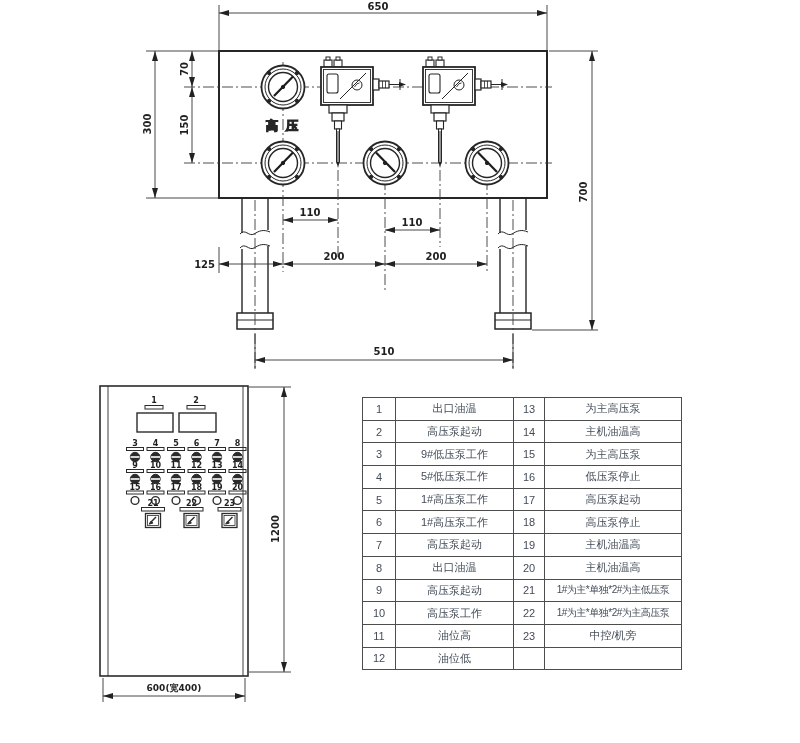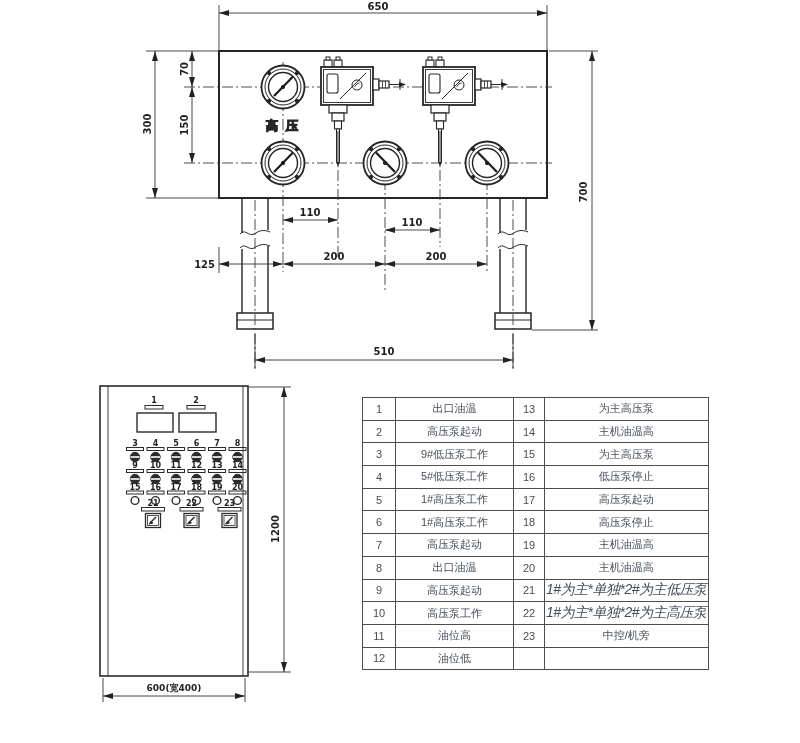--- a/index.html
+++ b/index.html
@@ -9,21 +9,21 @@
   svg text{font-family:"DejaVu Sans", sans-serif;fill:#1f1f1f;}
   .dimtxt{font-size:10px;font-weight:700;}
   .smalltxt{font-size:8px;font-weight:700;}
   .cntxt{font-size:12.5px;font-weight:700;}
   .cabdim{font-size:9px;font-weight:700;}
   #table-wrap{position:absolute;left:362px;top:397px;}
   table.sign-table{border-collapse:collapse;table-layout:fixed;}
   table.sign-table td{border:1px solid #4d4d4d;height:21.7px;padding:0 1px;
       text-align:center;vertical-align:middle;font-size:11px;color:#434c58;
       white-space:nowrap;overflow:hidden;font-family:"Liberation Sans", sans-serif;}
-  table.sign-table td.tight{font-size:14px;letter-spacing:-0.5px;font-style:italic;}
+  table.sign-table td.tight{font-size:10px;letter-spacing:-0.5px;}
 </style>
 </head>
 <body>
 
 <div id="stage">
 
 <svg width="800" height="743" viewBox="0 0 800 743">
   <defs>
     <marker id="arr" markerWidth="11" markerHeight="7" refX="10" refY="3" orient="auto-start-reverse" markerUnits="userSpaceOnUse">
       <path d="M0,0L10,3L0,6Z" fill="#222"></path>

